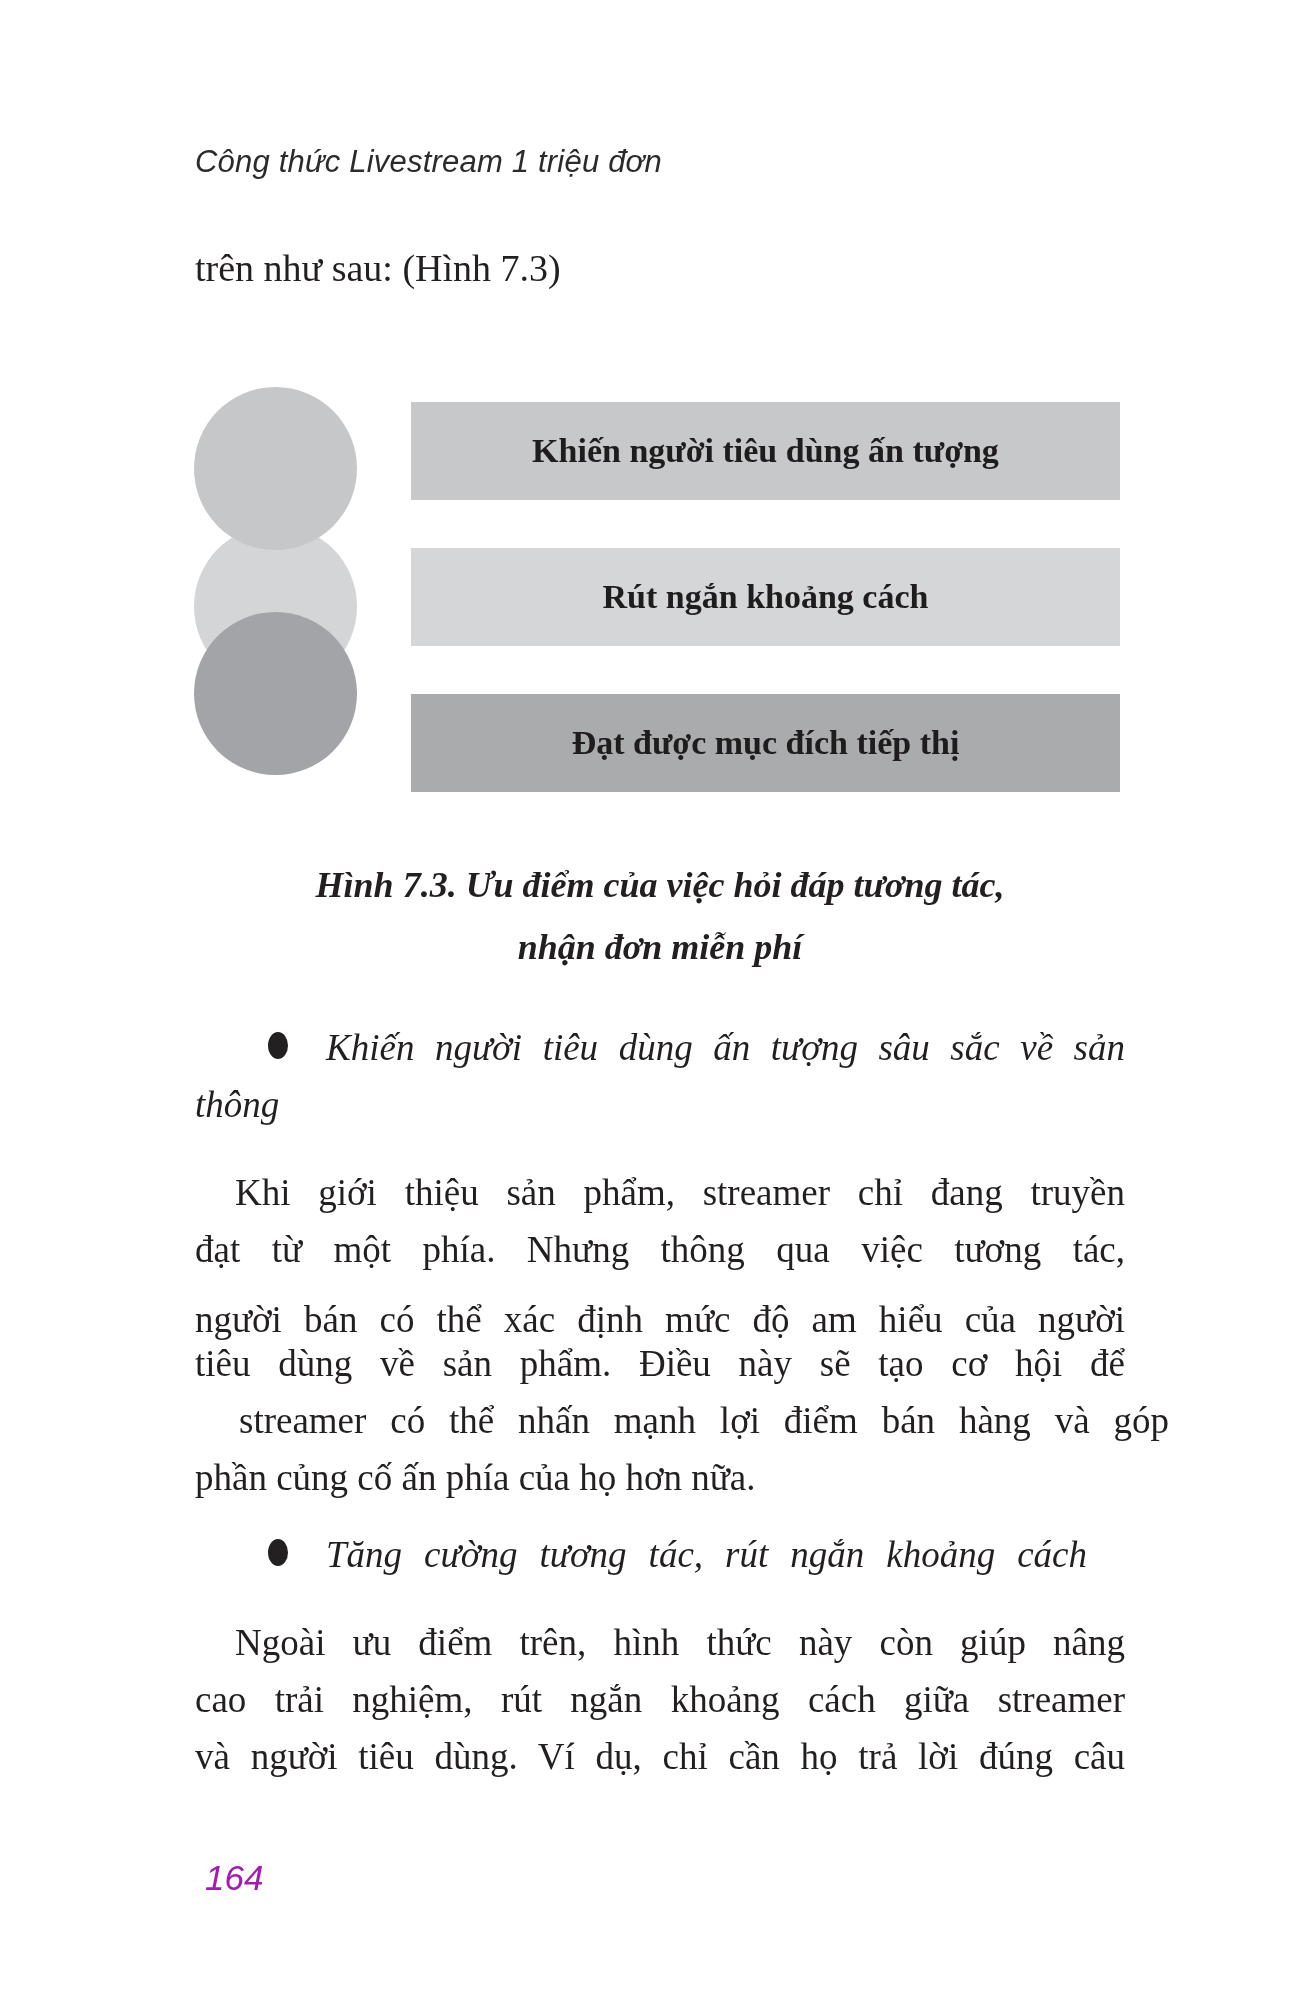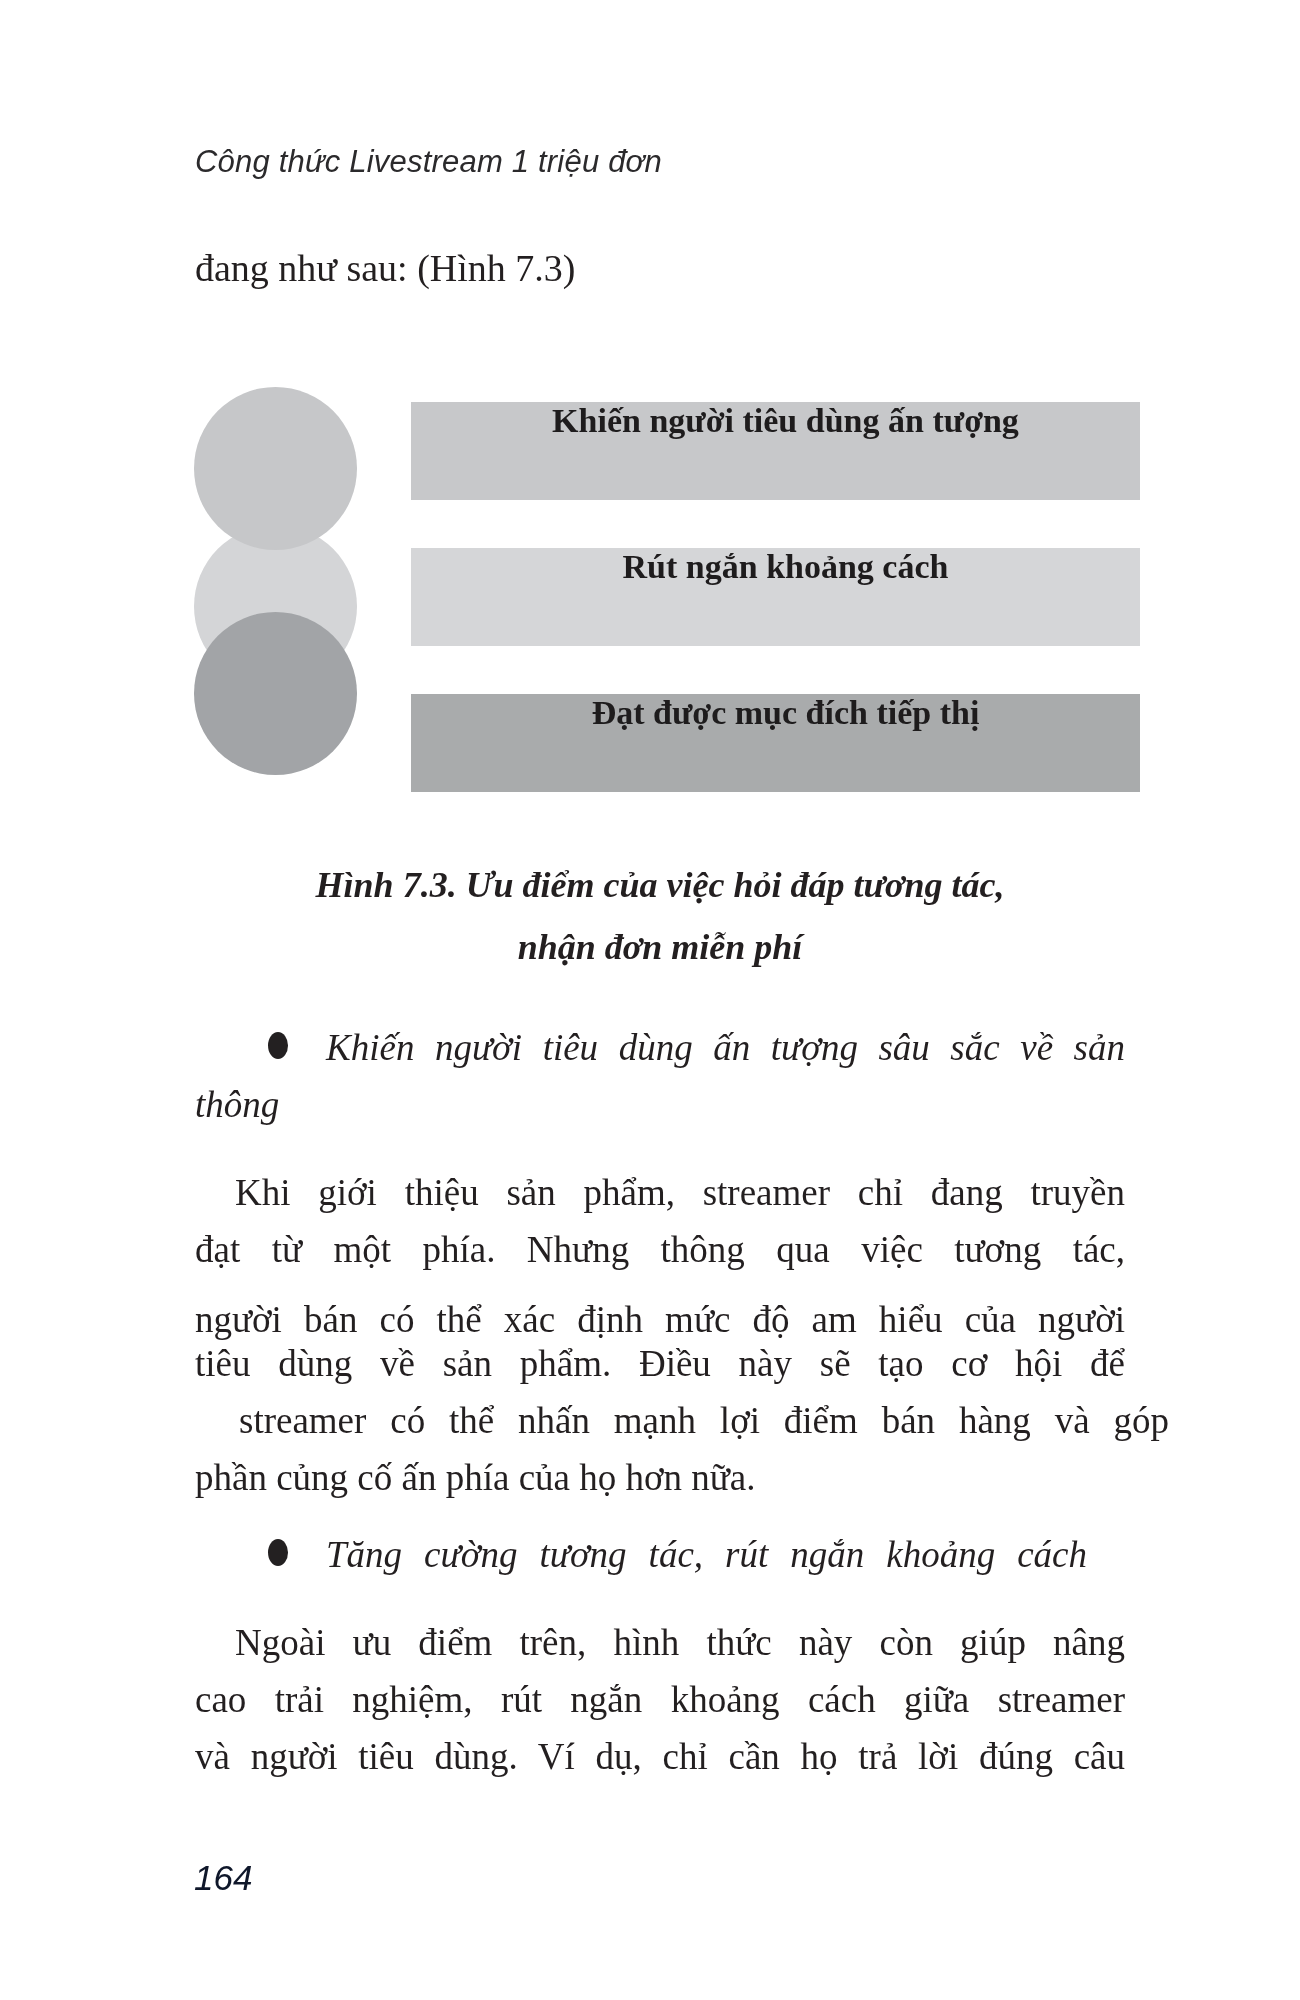--- a/index.html
+++ b/index.html
@@ -9,46 +9,46 @@
         font-family:"Liberation Sans",sans-serif;font-style:italic;
         font-size:31px;color:#2b2a2c;letter-spacing:0.2px;}
   .intro-line{position:absolute;left:195px;top:246px;font-size:38px;white-space:nowrap;}
   .intro-line .ref{}
   
   .fig-circle{position:absolute;left:194px;width:163px;height:163px;border-radius:50%;}
   .c1{top:387px;z-index:2;}
   .c2{top:525px;z-index:1;}
   .c3{top:612px;z-index:2;}
   .fig-box{position:absolute;left:411px;width:709px;height:98px;z-index:3;
-        display:flex;justify-content:center;
-        font-weight:bold;font-size:34px;color:#1e1c1d;padding-left:20px;}
+        display:flex;align-items:center;justify-content:center;
+        font-weight:bold;font-size:34px;color:#1e1c1d;}
   .b1{top:402px;} .b2{top:548px;} .b3{top:694px;}
   .fig-caption{position:absolute;left:195px;top:854px;width:930px;text-align:center;
         font-weight:bold;font-style:italic;font-size:36px;line-height:62px;}
   
   .pline{position:absolute;left:195px;width:930px;font-size:37px;line-height:57px;}
   .just{text-align:justify;text-align-last:justify;}
   .indent{padding-left:40px;width:890px;}
   .bullet-line{position:absolute;left:195px;width:930px;font-size:37px;line-height:57px;}
   .dot{position:absolute;left:73px;top:13px;width:20px;height:27px;border-radius:50%;background:#232021;}
   .btext{display:block;margin-left:131px;font-style:italic;}
   .btext.fit{width:761px;}
-  .page-number{position:absolute;left:194px;top:1858px;
+  .page-number{position:absolute;left:205px;top:1858px;
         font-family:"Liberation Sans",sans-serif;font-style:italic;
-        font-size:35px;color:#0f172a;}
+        font-size:35px;color:#a21caf;}
 </style>
 </head>
 <body>
 
 <div class="page">
 
   <div class="running-header">Công thức Livestream 1 triệu đơn</div>
 
   <div class="intro-line">
-    <span>đang như sau: </span><span class="ref">(Hình 7.3)</span>
+    <span>trên như sau: </span><span class="ref">(Hình 7.3)</span>
   </div>
 
   <div>
     <div class="fig-circle c1" style="background-color: rgb(198, 199, 201);"></div>
     <div class="fig-circle c2" style="background-color: rgb(212, 213, 215);"></div>
     <div class="fig-circle c3" style="background-color: rgb(162, 164, 167);"></div>
 
     <div class="fig-box b1" style="background-color: rgb(199, 200, 202);">
       <span>Khiến người tiêu dùng ấn tượng</span>
     </div>

